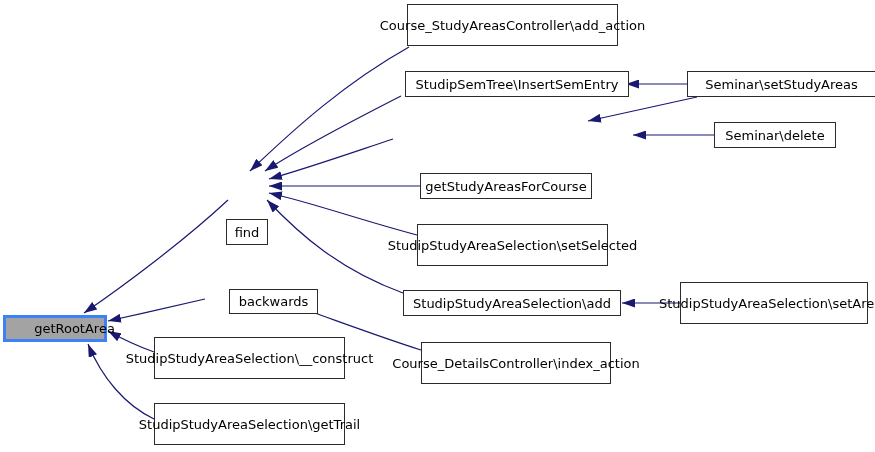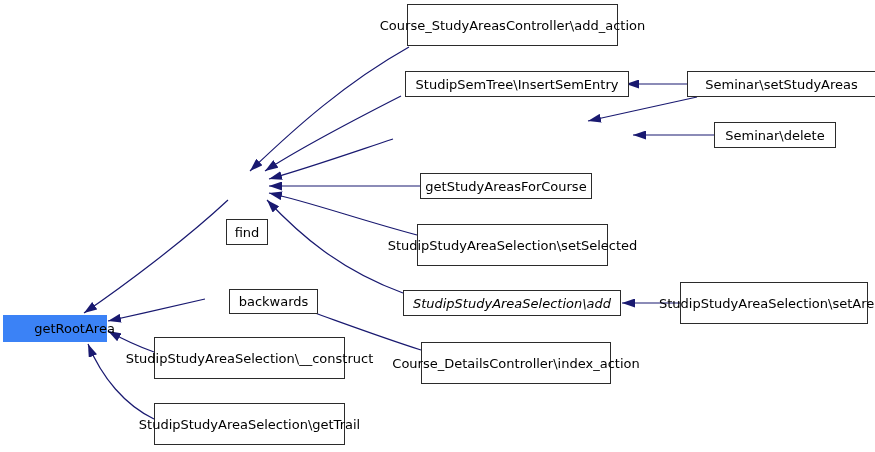--- a/index.html
+++ b/index.html
@@ -30,21 +30,21 @@
     align-items: center;
     justify-content: center;
     font-size: 13px;
     line-height: 17px;
     color: #000000;
     text-align: center;
     white-space: nowrap;
     cursor: pointer;
   }
   .node.focus {
-    background: #3b82f6;
+    background: #a3a3a3;
     border: 3px solid #3b82f6;
     padding-left: 39px;
   }
   .node span { display: block; }
   .node span:empty { display: none; }
 </style>
 </head>
 <body>
 
 <div class="stage">
@@ -106,21 +106,21 @@
 
   <div class="node" style="left:420px; top:173px; width:172px; height:26px;">
     <span>getStudyAreasForCourse</span>
   </div>
 
   <div class="node" style="left:417px; top:224px; width:191px; height:42px;">
     <span>StudipStudyAreaSelection</span>
     <span>\setSelected</span>
   </div>
 
-  <div class="node" style="left:403px; top:290px; width:218px; height:26px;font-style:italic;">
+  <div class="node" style="left:403px; top:290px; width:218px; height:26px;">
     <span>StudipStudyAreaSelection\add</span>
   </div>
 
   <div class="node" style="left:421px; top:342px; width:190px; height:42px;">
     <span>Course_DetailsController</span>
     <span>\index_action</span>
   </div>
 
   <div class="node" style="left:687px; top:71px; width:189px; height:26px;">
     <span>Seminar\setStudyAreas</span>

